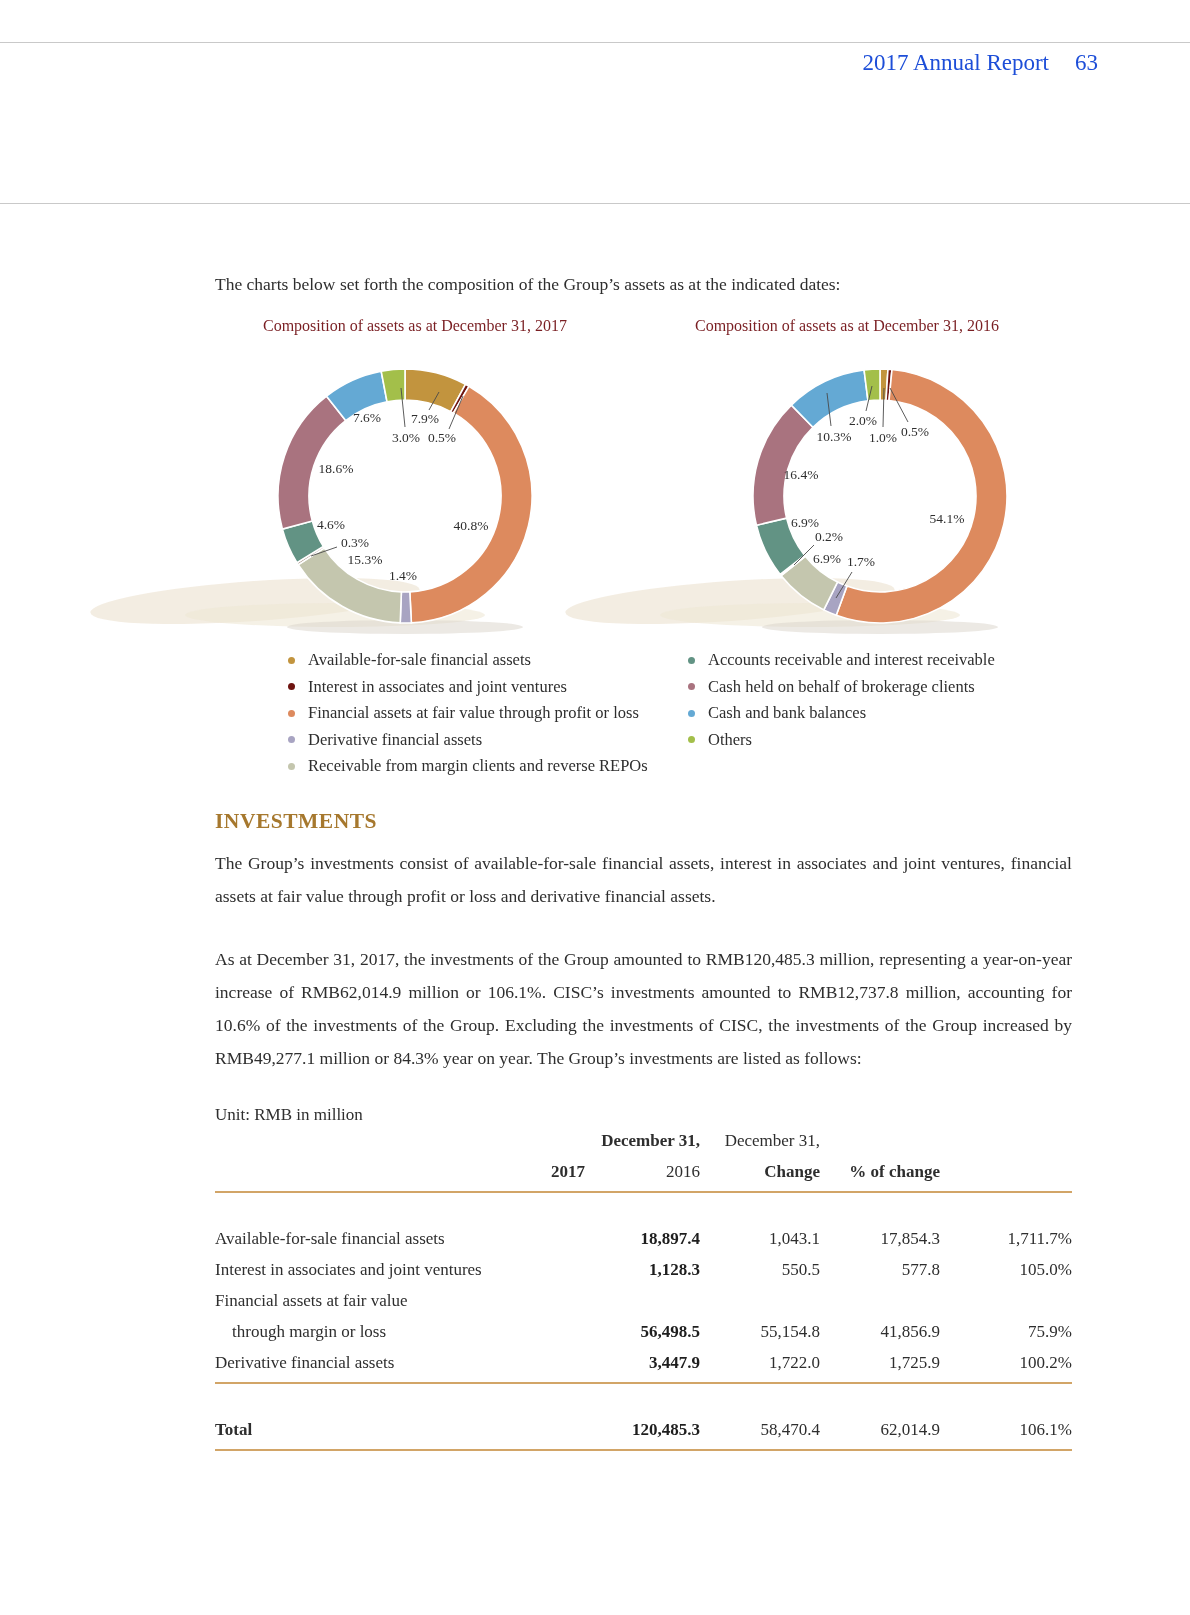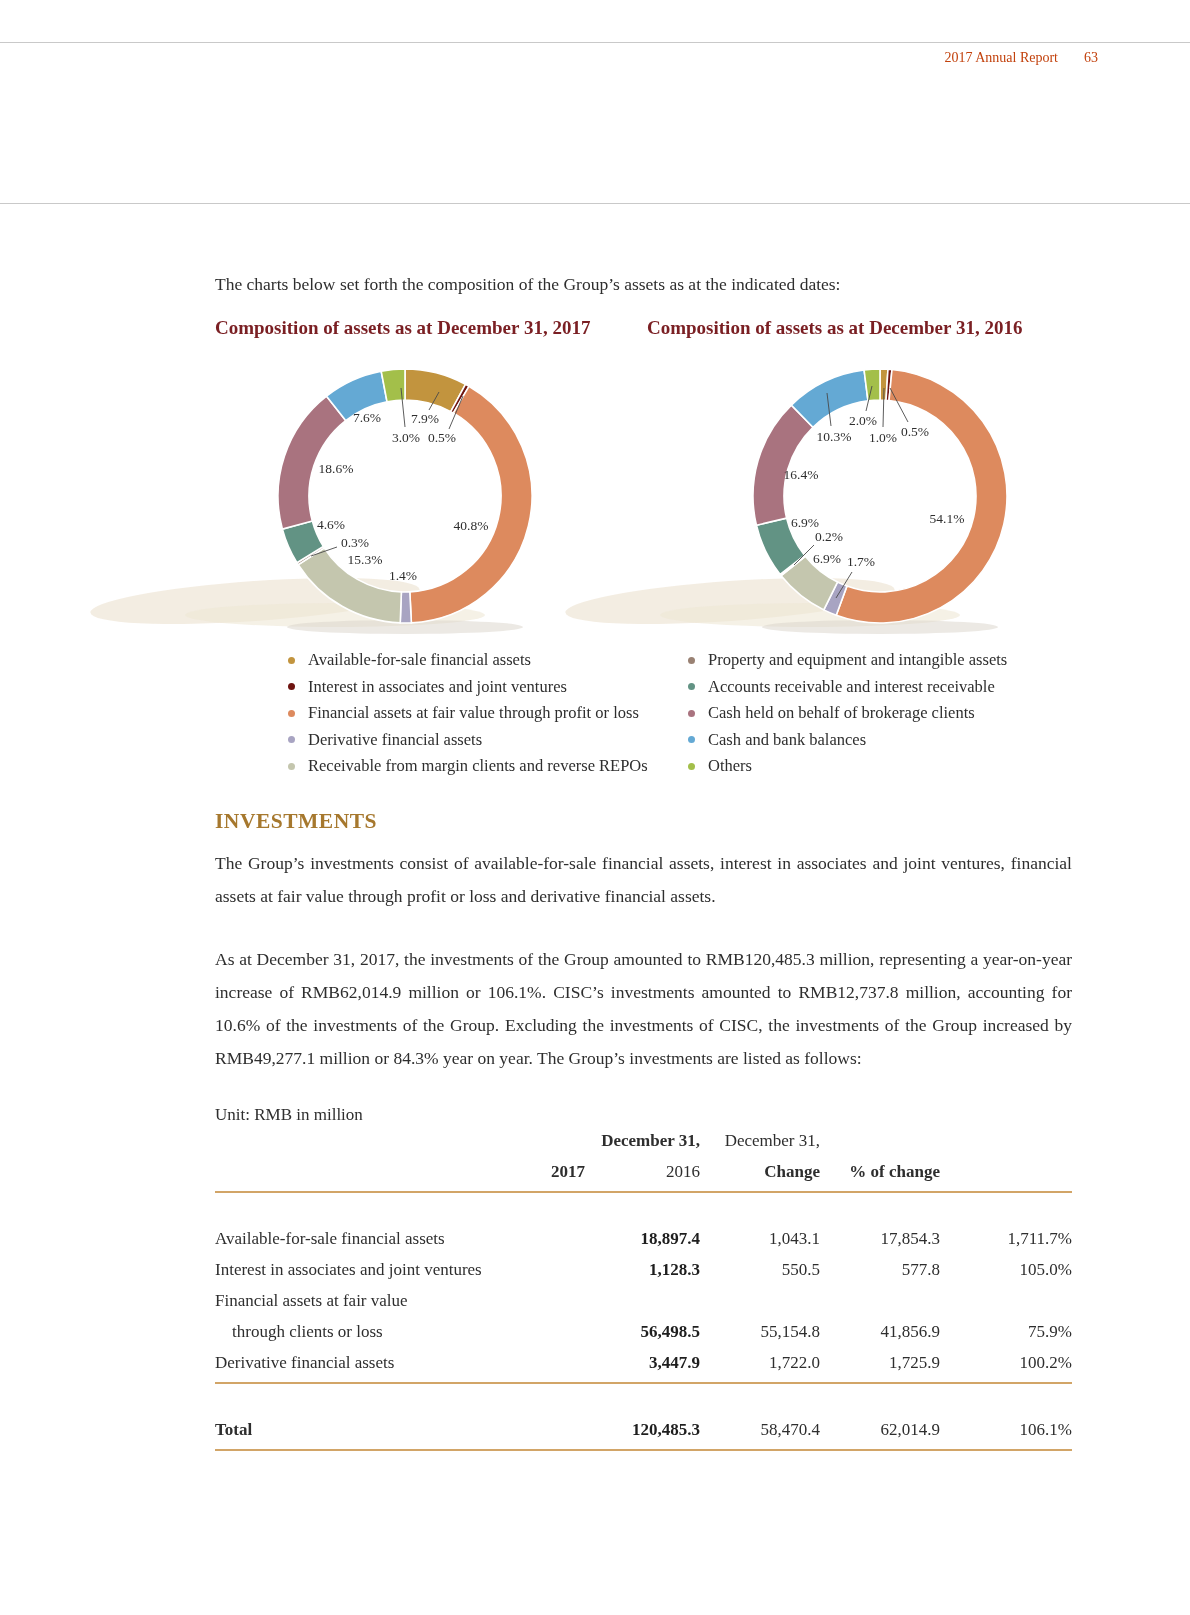--- a/index.html
+++ b/index.html
@@ -1,25 +1,25 @@
 <!DOCTYPE html>
 <html><head>
 <meta charset="utf-8">
 <style>
   html,body{margin:0;padding:0;background:#ffffff;}
   body{width:1190px;height:1615px;position:relative;
        font-family:"Liberation Serif","DejaVu Serif",serif;color:#2e2e2e;}
   .pageline{position:absolute;left:0;width:1190px;height:0;border-top:1px solid #c9c9c9;}
   #pageline-top{top:42px;}
   #pageline-mid{top:203px;}
-  .page-header{position:absolute;top:50px;right:92px;font-size:14px;color:#c2410c;}
+  .page-header{position:absolute;top:50px;right:92px;font-size:23px;color:#1d4ed8;}
   .page-header .gap{display:inline-block;width:26px;}
   .content{position:absolute;left:215px;top:0;width:857px;}
   .intro{margin-top:268px;font-size:17.5px;line-height:33px;text-align:left;}
-  .chart-titles{margin-top:16px;height:34px;position:relative;font-weight:bold;font-size:19px;color:#7a1f23;}
+  .chart-titles{margin-top:16px;height:34px;position:relative;font-weight:normal;font-size:16px;color:#7a1f23;margin-left:48px;}
   .chart-titles .t-left{position:absolute;left:0;top:0;}
   .chart-titles .t-right{position:absolute;left:432px;top:0;}
   .charts-row{margin-top:12px;height:282px;position:relative;}
   .charts-row svg{position:absolute;top:0;overflow:visible;}
   #chart1{left:0;}
   #chart2{left:475px;}
   .legend{margin-top:2px;position:relative;height:140px;font-size:16.5px;}
   .legend-col{position:absolute;top:0;}
   #legend-left{left:73px;}
   #legend-right{left:473px;}
@@ -140,24 +140,20 @@
           <span class="legend-dot" style="background: rgb(168, 164, 194);"></span>
           <span>Derivative financial assets</span>
         </div>
       <div class="legend-item">
           <span class="legend-dot" style="background: rgb(196, 198, 174);"></span>
           <span>Receivable from margin clients and reverse REPOs</span>
         </div>
     </div>
     <div class="legend-col" id="legend-right">
       <div class="legend-item">
-          <span class="legend-dot" style="background: rgb(153, 129, 115);"></span>
-          <span>Property and equipment and intangible assets</span>
-        </div>
-      <div class="legend-item">
           <span class="legend-dot" style="background: rgb(98, 147, 132);"></span>
           <span>Accounts receivable and interest receivable</span>
         </div>
       <div class="legend-item">
           <span class="legend-dot" style="background: rgb(169, 115, 127);"></span>
           <span>Cash held on behalf of brokerage clients</span>
         </div>
       <div class="legend-item">
           <span class="legend-dot" style="background: rgb(100, 169, 212);"></span>
           <span>Cash and bank balances</span>
@@ -208,21 +204,21 @@
       <div class="c">105.0%</div>
     </div>
     <div class="trow">
       <div class="c0">Financial assets at fair value</div>
       <div class="c col2017"></div>
       <div class="c"></div>
       <div class="c"></div>
       <div class="c"></div>
     </div>
     <div class="trow">
-      <div class="c0 indent">through clients or loss</div>
+      <div class="c0 indent">through margin or loss</div>
       <div class="c col2017">56,498.5</div>
       <div class="c">55,154.8</div>
       <div class="c">41,856.9</div>
       <div class="c">75.9%</div>
     </div>
     <div class="trow">
       <div class="c0">Derivative financial assets</div>
       <div class="c col2017">3,447.9</div>
       <div class="c">1,722.0</div>
       <div class="c">1,725.9</div>

